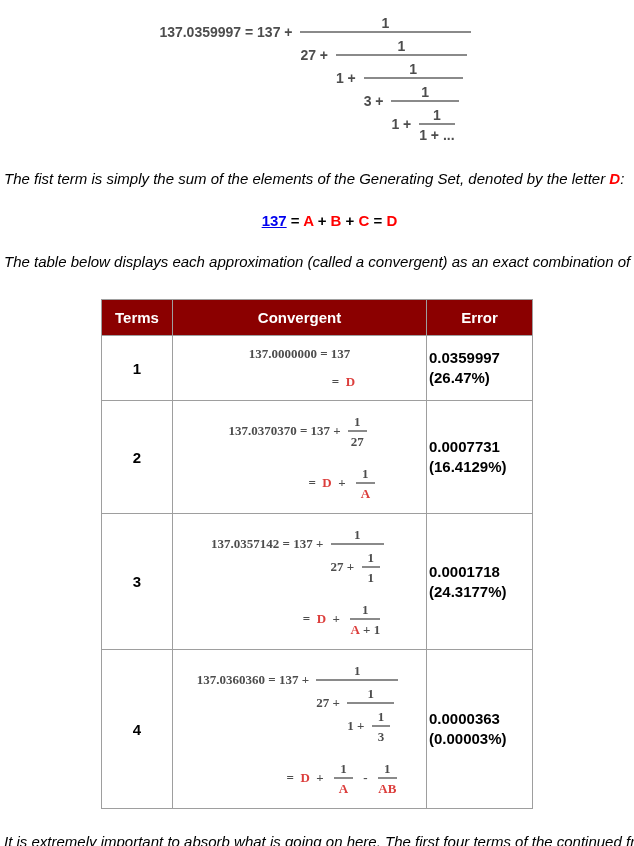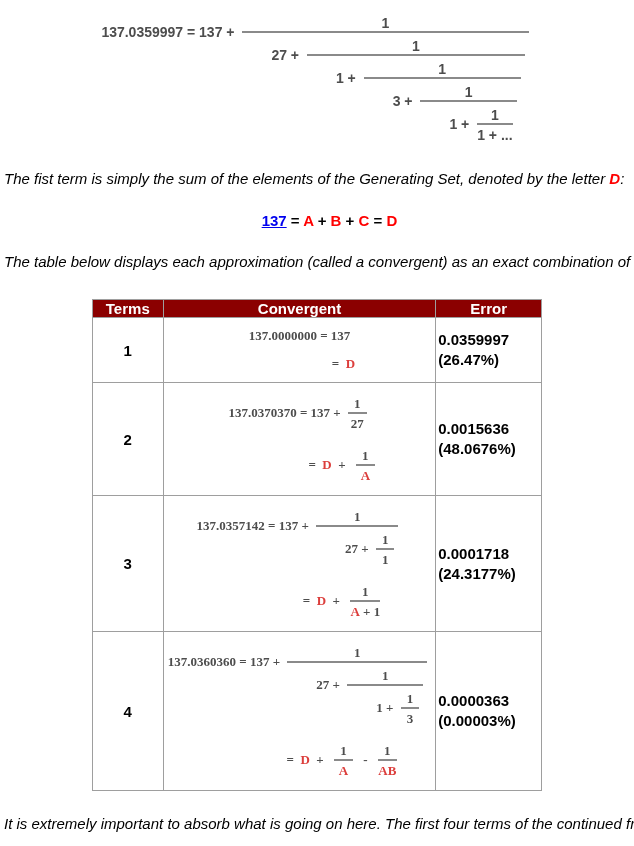--- a/index.html
+++ b/index.html
@@ -25,21 +25,21 @@
   .figure-wrap .math { font-size:14px; }
   .mathline { display:flex; align-items:center; justify-content:center;text-align:right; }
   .mathline.cascade { align-items:flex-start; }
   .frac { display:inline-flex; flex-direction:column; margin:0 4px; }
   .frac > .num {
     display:flex; justify-content:center; align-items:flex-end;
     height:19px; padding:0 6px;
     border-bottom:2px solid #8a8a8a;
   }
   .frac > .den { display:flex; justify-content:center; align-items:center; padding-top:2px; }
-  .frac > .den.cascade { align-items:flex-start;margin-left:29px; }
+  .frac > .den.cascade { align-items:flex-start; }
   .cascade > span:not(.frac) { line-height:40px; }
 
   
   .equation {
     text-align:center;
     font-weight:bold;
     margin:18px 0;
     font-size:15px;
     padding-left:25px;
   }
@@ -48,21 +48,21 @@
   table.conv-table {
     border-collapse:collapse;
     margin:24px auto 18px auto;
   }
   table.conv-table th, table.conv-table td { border:1px solid #9e9e9e; }
   table.conv-table th {
     background:#8b0000;
     color:#ffffff;
     font-weight:bold;
     font-size:15px;
-    padding:0 4px;
+    padding:9px 4px;
   }
   .col-terms { width:62px; }
   .col-conv  { width:245px; }
   .col-err   { width:97px;text-align:center; }
   td.term-cell { text-align:center; font-weight:bold; font-size:15px; }
   td.conv-cell { padding:10px 4px; }
   td.conv-cell .math { font-size:13px;font-family:Liberation Serif, serif; }
   td.err-cell {
     font-weight:bold;
     font-size:15px;
@@ -175,22 +175,22 @@
                 <span class="num">
                   <span class="t">1</span>
                 </span>
                 <span class="den">
                   <span class="red">A</span>
                 </span>
               </span>
             </div>
         </td>
         <td class="err-cell">
-          <div>0.0015636</div>
-          <div>(48.0676%)</div>
+          <div>0.0007731</div>
+          <div>(16.4129%)</div>
         </td>
       </tr>
       <tr>
         <td class="term-cell">3</td>
         <td class="conv-cell">
           <div class="math mathline cascade">
               <span class="t">137.0357142 = 137 + </span>
               <span class="frac">
                 <span class="num">
                   <span class="t">1</span>

